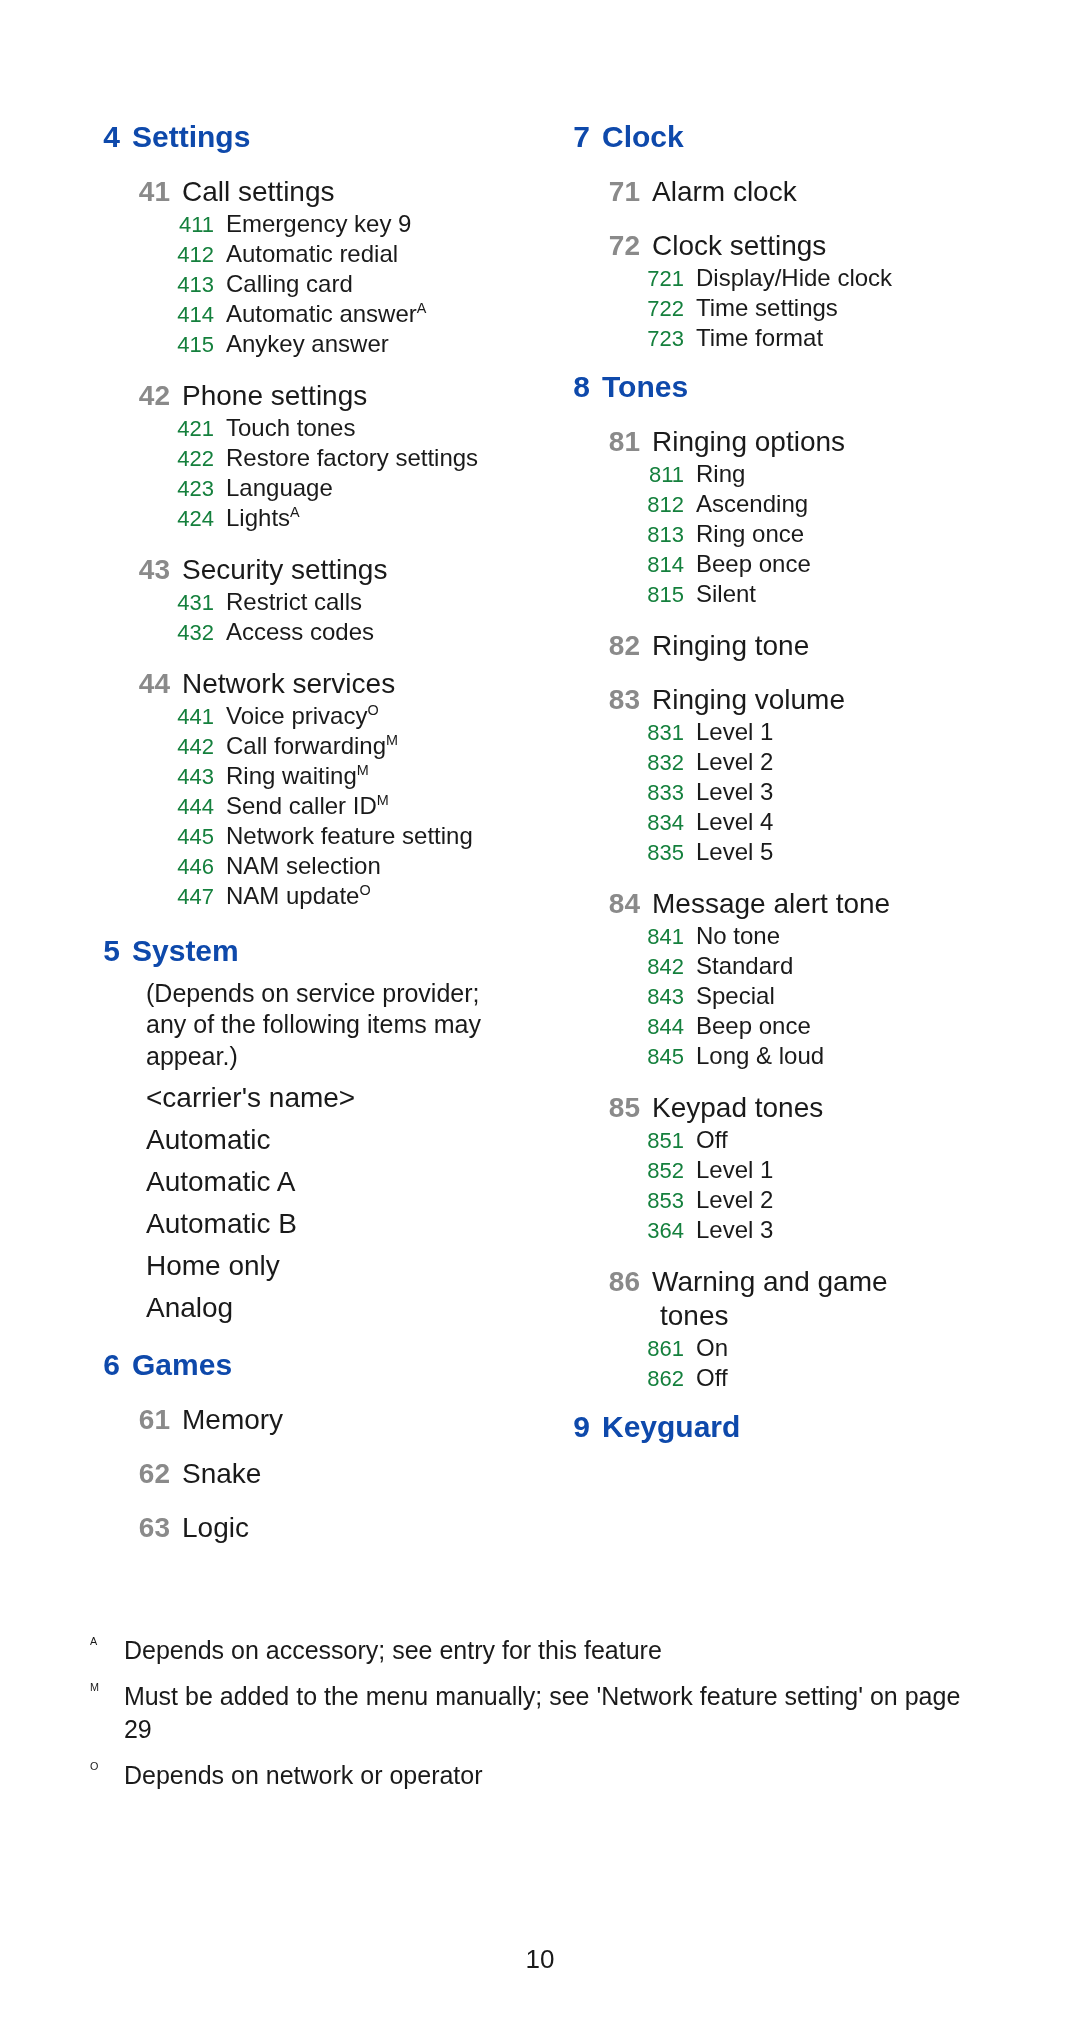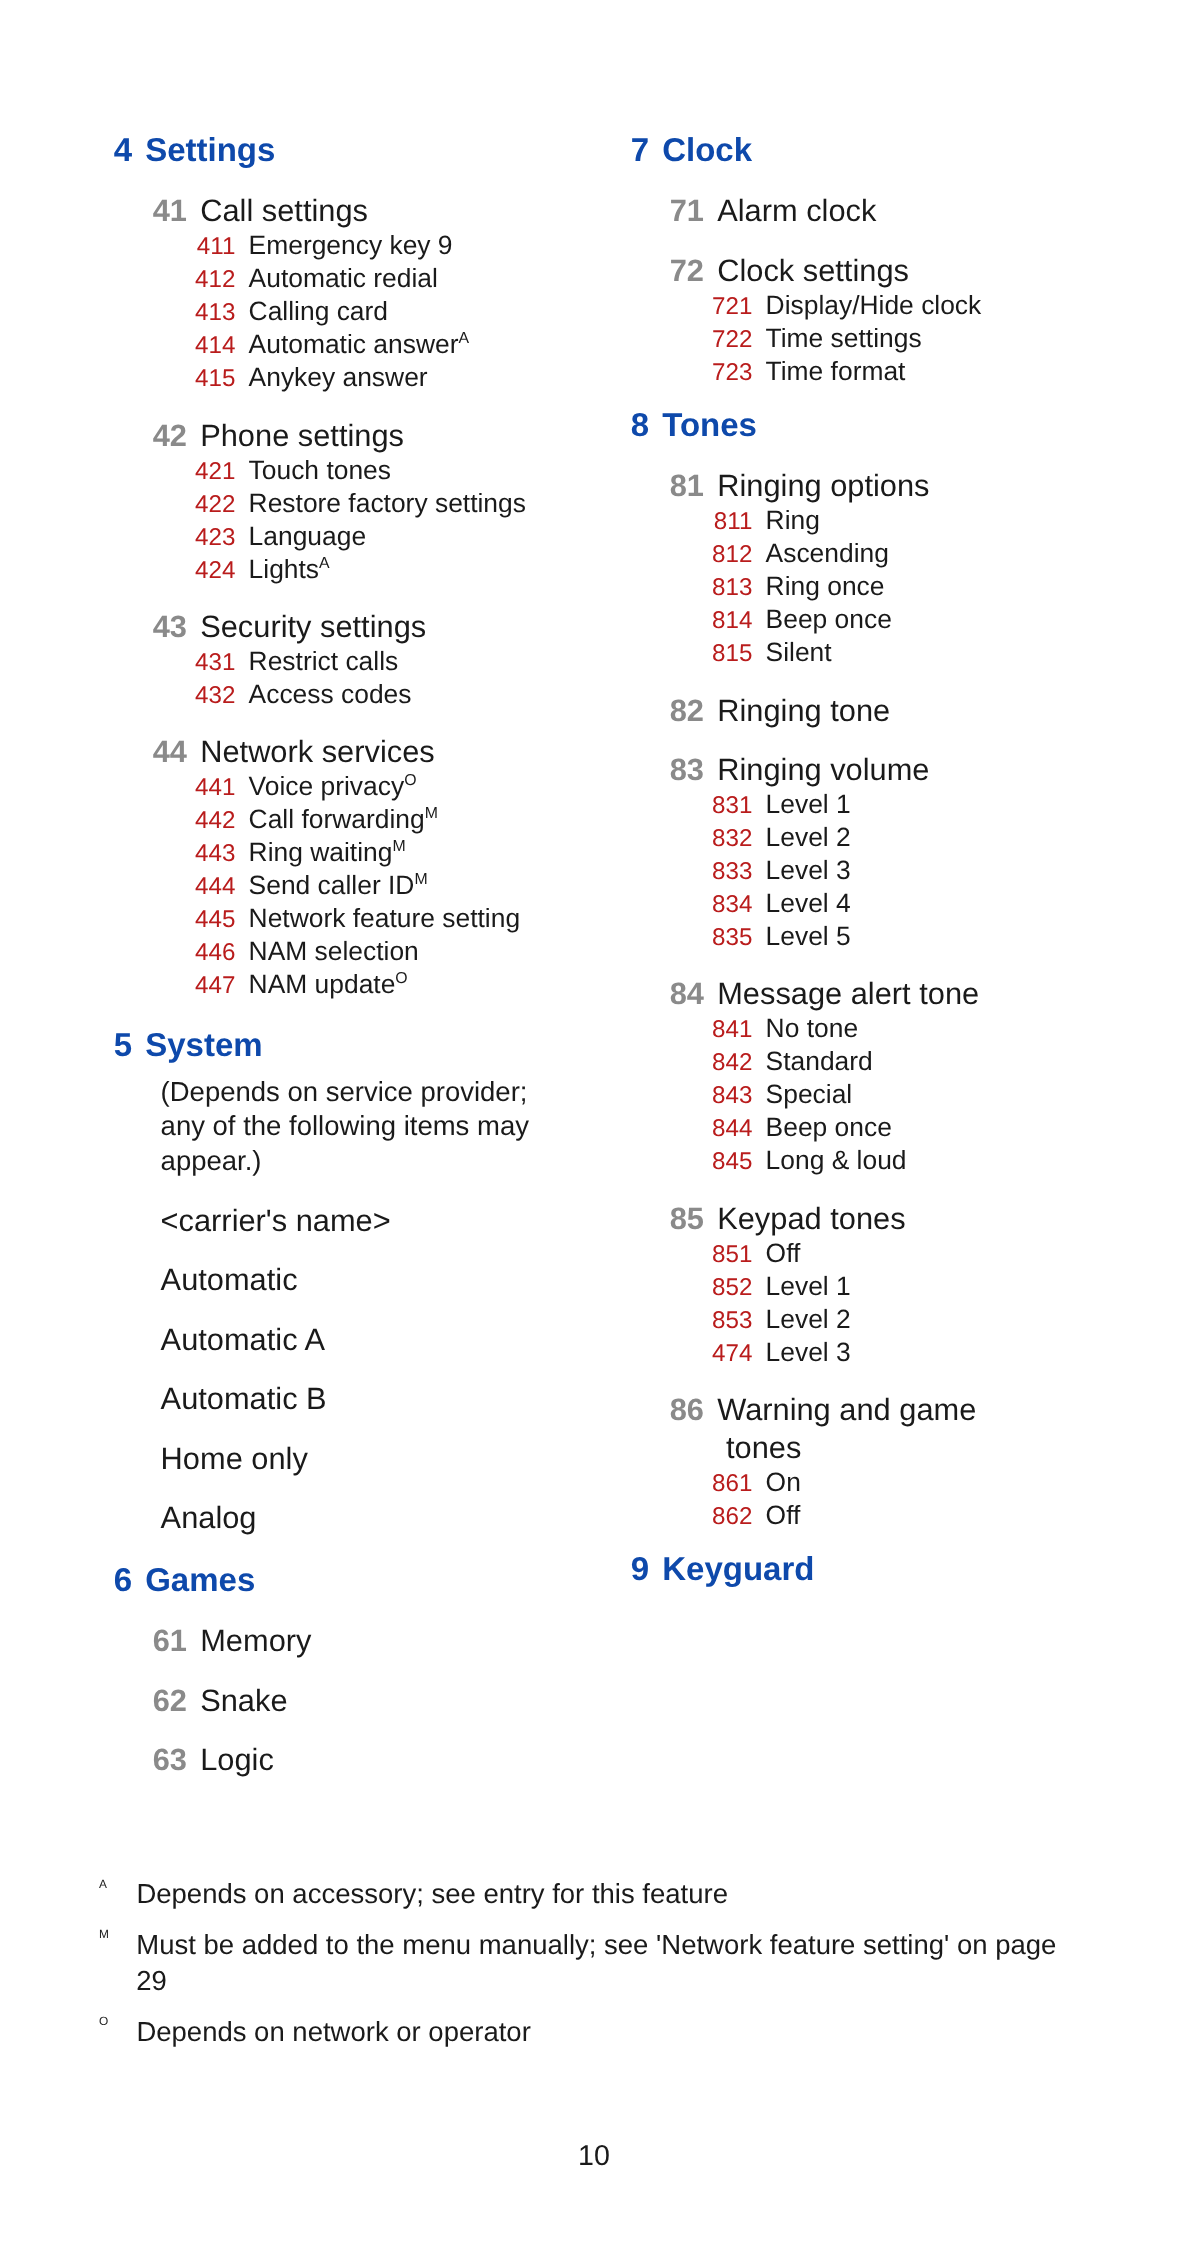--- a/index.html
+++ b/index.html
@@ -70,41 +70,41 @@
   }
   .l3 {
     display: flex;
     align-items: baseline;
     gap: 12px;
     margin-left: 78px;
     margin-top: 2px;
   }
   .l3 .num {
     font-size: 22px;
-    color: #b91c1c;
+    color: #15803d;
     width: 46px;
     text-align: right;
   }
   .l3 .title {
     font-size: 24px;
     color: #1a1a1a;
   }
   .note {
     font-size: 25px;
     color: #1a1a1a;
     margin-left: 56px;
     margin-top: 6px;
     line-height: 1.25;
   }
   .plain {
     font-size: 28px;
     font-style: normal;
     color: #1a1a1a;
     margin-left: 56px;
-    margin-top: 22px;
+    margin-top: 10px;
   }
   sup {
     font-size: 0.6em;
     vertical-align: super;
   }
   .footnotes {
     margin-top: 90px;
     font-size: 25px;
     color: #1a1a1a;
   }
@@ -385,21 +385,21 @@
         </div>
       <div class="l3">
           <span class="num">852</span>
           <span class="title">Level 1</span>
         </div>
       <div class="l3">
           <span class="num">853</span>
           <span class="title">Level 2</span>
         </div>
       <div class="l3">
-          <span class="num">474</span>
+          <span class="num">364</span>
           <span class="title">Level 3</span>
         </div>
 
       <div class="l2">
           <span class="num">86</span>
           <span class="title">Warning and game</span>
         </div>
       <div class="l2-wrap-extra">tones</div>
       <div class="l3">
           <span class="num">861</span>

